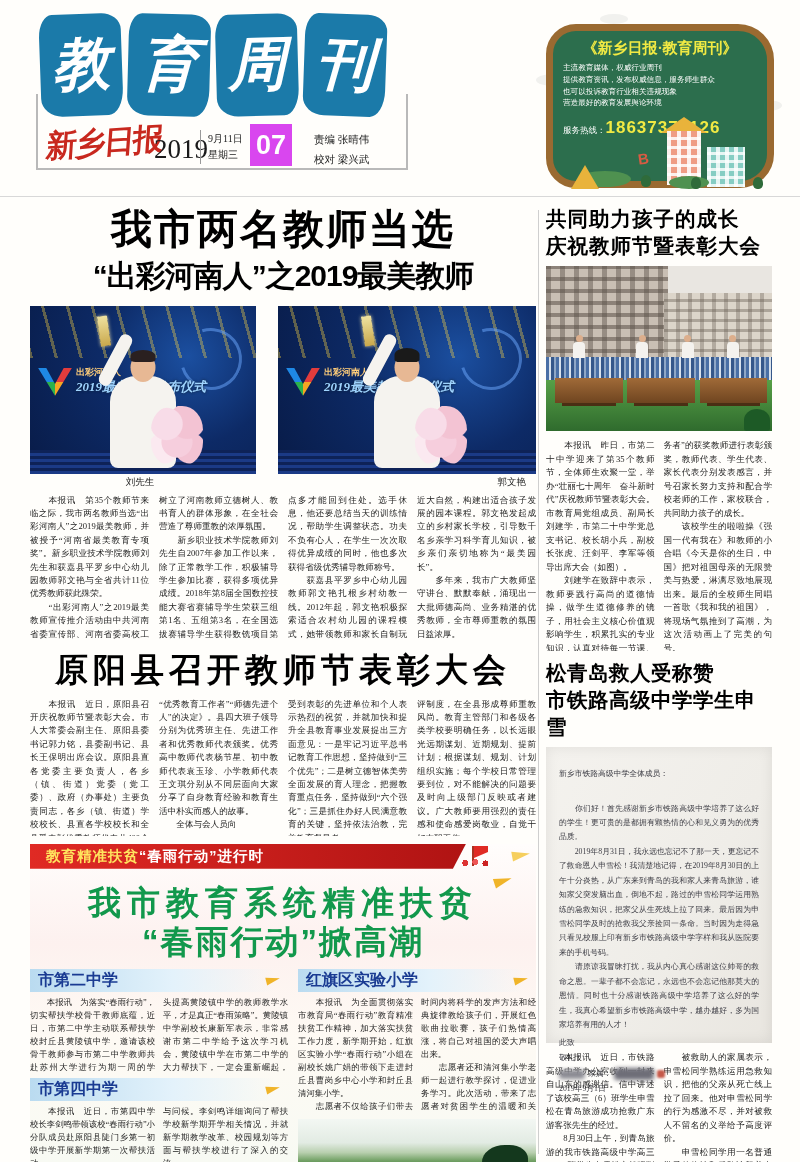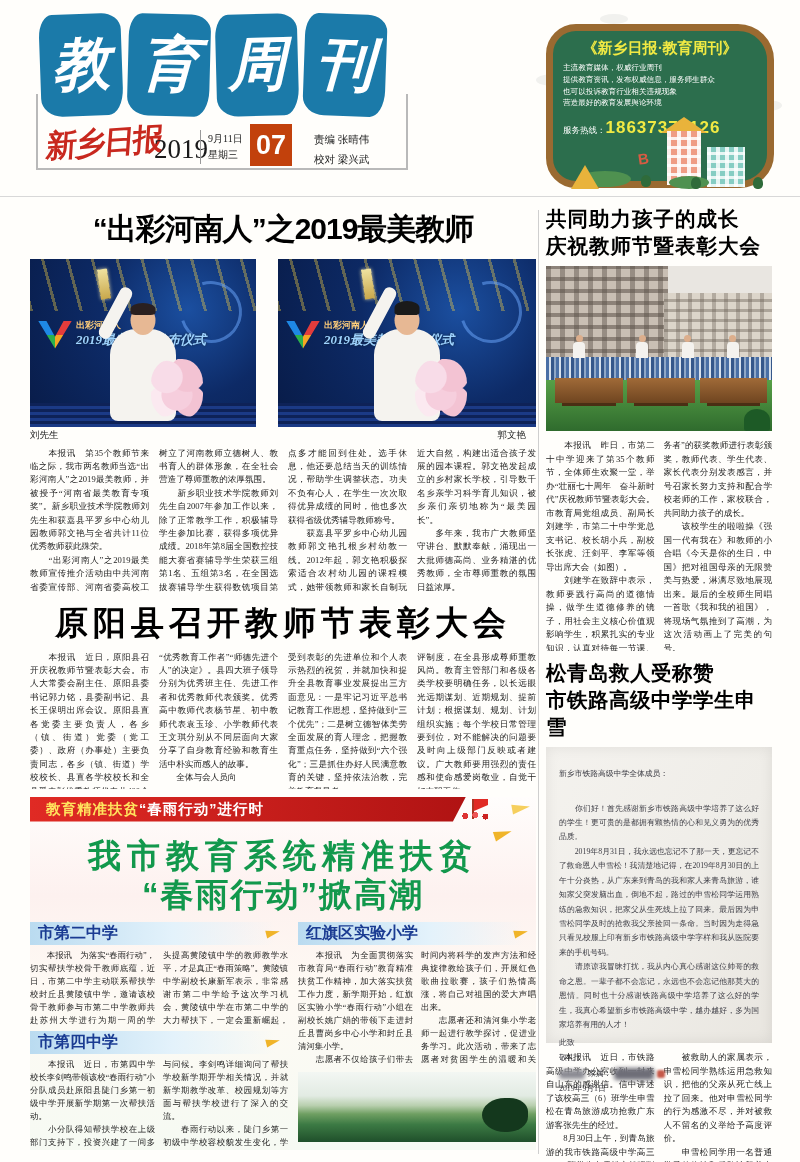--- a/index.html
+++ b/index.html
@@ -14,21 +14,21 @@
   .b1{left:128px;transform:rotate(1.5deg);}
   .b2{left:216px;transform:rotate(-1.5deg);}
   .b3{left:304px;transform:rotate(2deg);}
   .mast-frame{position:absolute;left:36px;top:94px;width:368px;height:74px;
     border-left:2px solid #b9b9b9;border-right:2px solid #b9b9b9;border-bottom:2px solid #b9b9b9;}
   .paper-logo{position:absolute;left:46px;top:122px;font-size:31px;font-weight:bold;color:#c8281e;
     letter-spacing:-2px;transform:rotate(-4deg) skewX(-8deg);font-family:"Liberation Serif",serif;}
   .mast-year{position:absolute;left:154px;top:134px;font-size:27px;color:#1a1a1a;}
   .mast-date{position:absolute;left:200px;top:130px;font-size:10px;line-height:1.6;color:#222;
     border-left:1px solid #999;border-right:1px solid #999;padding:1px 7px;}
-  .page-num{position:absolute;left:250px;top:124px;width:42px;height:42px;background:#c2410c;
+  .page-num{position:absolute;left:250px;top:124px;width:42px;height:42px;background:#d946ef;
     color:#fff;font-family:"Liberation Sans",sans-serif;font-weight:bold;font-size:27px;
     display:flex;align-items:center;justify-content:center;}
   .editors{position:absolute;left:314px;top:130px;font-size:10.5px;line-height:1.9;color:#222;}
   
   .board-wrap{position:absolute;left:540px;top:16px;width:240px;height:176px;}
   .cloud{position:absolute;background:#f1f1ee;border-radius:50%;}
   .board{position:absolute;left:6px;top:8px;right:6px;bottom:4px;background:#2c6e4d;
     border:7px solid #9a6a31;border-radius:30px 36px 34px 30px;padding:8px 10px;box-sizing:border-box;}
   .board-title{color:#f2ea43;font-weight:bold;font-size:15px;text-align:center;letter-spacing:0;}
   .board-lines{margin-top:4px;color:#fff;font-size:7.6px;line-height:1.55;white-space:pre-line;}
@@ -83,21 +83,21 @@
     width:13px;height:56px;background:#f5f3ef;border-radius:6px;}
   .stage .trophy{position:absolute;left:50%;bottom:128px;transform:translateX(-44px) rotate(-8deg);
     width:10px;height:30px;background:linear-gradient(#efe2a0,#c9a84c);box-shadow:0 0 4px rgba(255,240,180,.8);}
   .stage .bouquet{position:absolute;left:50%;bottom:8px;transform:translateX(8px);width:52px;height:60px;
     background:radial-gradient(circle at 30% 30%,#f8dce8 0 28%,transparent 30%),
       radial-gradient(circle at 70% 25%,#f3c3d3 0 30%,transparent 32%),
       radial-gradient(circle at 50% 60%,#f6cedd 0 34%,transparent 36%),
       radial-gradient(circle at 25% 70%,#fbe9f0 0 26%,transparent 28%),
       radial-gradient(circle at 75% 70%,#f3c3d3 0 26%,transparent 28%);border-radius:40%;}
   .captions{display:flex;margin-top:2px;font-size:9.5px;color:#222;}
-  .cap-l{width:226px;text-align:left;padding-right:6px;box-sizing:border-box;}
+  .cap-l{width:226px;text-align:center;padding-right:6px;box-sizing:border-box;}
   .cap-r{flex:1;text-align:right;padding-right:10px;}
   .cols4{display:flex;gap:10px;margin-top:5px;}
   .cols4 .c{flex:1;font-size:8.6px;line-height:1.56;text-align:justify;white-space:pre-line;
     height:146px;overflow:hidden;color:#1d1d1d;}
   .h2-yy{font-weight:900;font-size:33px;text-align:center;letter-spacing:5px;margin-top:8px;color:#000;}
   .cols4.yy .c{height:138px;}
   
   .campaign{margin-top:8px;position:relative;
     background:linear-gradient(180deg,#fffdfc 0%,#fdf1ef 28%,#fefaf4 55%,#f6faf3 100%);}
   .banner{position:relative;height:36px;width:472px;text-align:center;}
@@ -228,20 +228,21 @@
         <div class="tree" style="right:66px;bottom:-8px;"></div>
         <div class="tree" style="right:4px;bottom:-8px;"></div>
       </div>
     </div>
   </div>
 
   <div class="mast-rule"></div>
   <div class="vrule"></div>
 
   <div class="leftcol">
+    <div class="h1a">我市两名教师当选</div>
     <div class="h1b">“出彩河南人”之2019最美教师</div>
 
     <div class="photos">
       <div class="stage" style="width:226px;">
         <div class="beams"></div>
         <div class="swirl"></div>
         <div class="vlogo"></div>
         <div class="ov1">出彩河南人</div>
         <div class="ov2">2019最美教师发布仪式</div>
         <div class="floor"></div>

